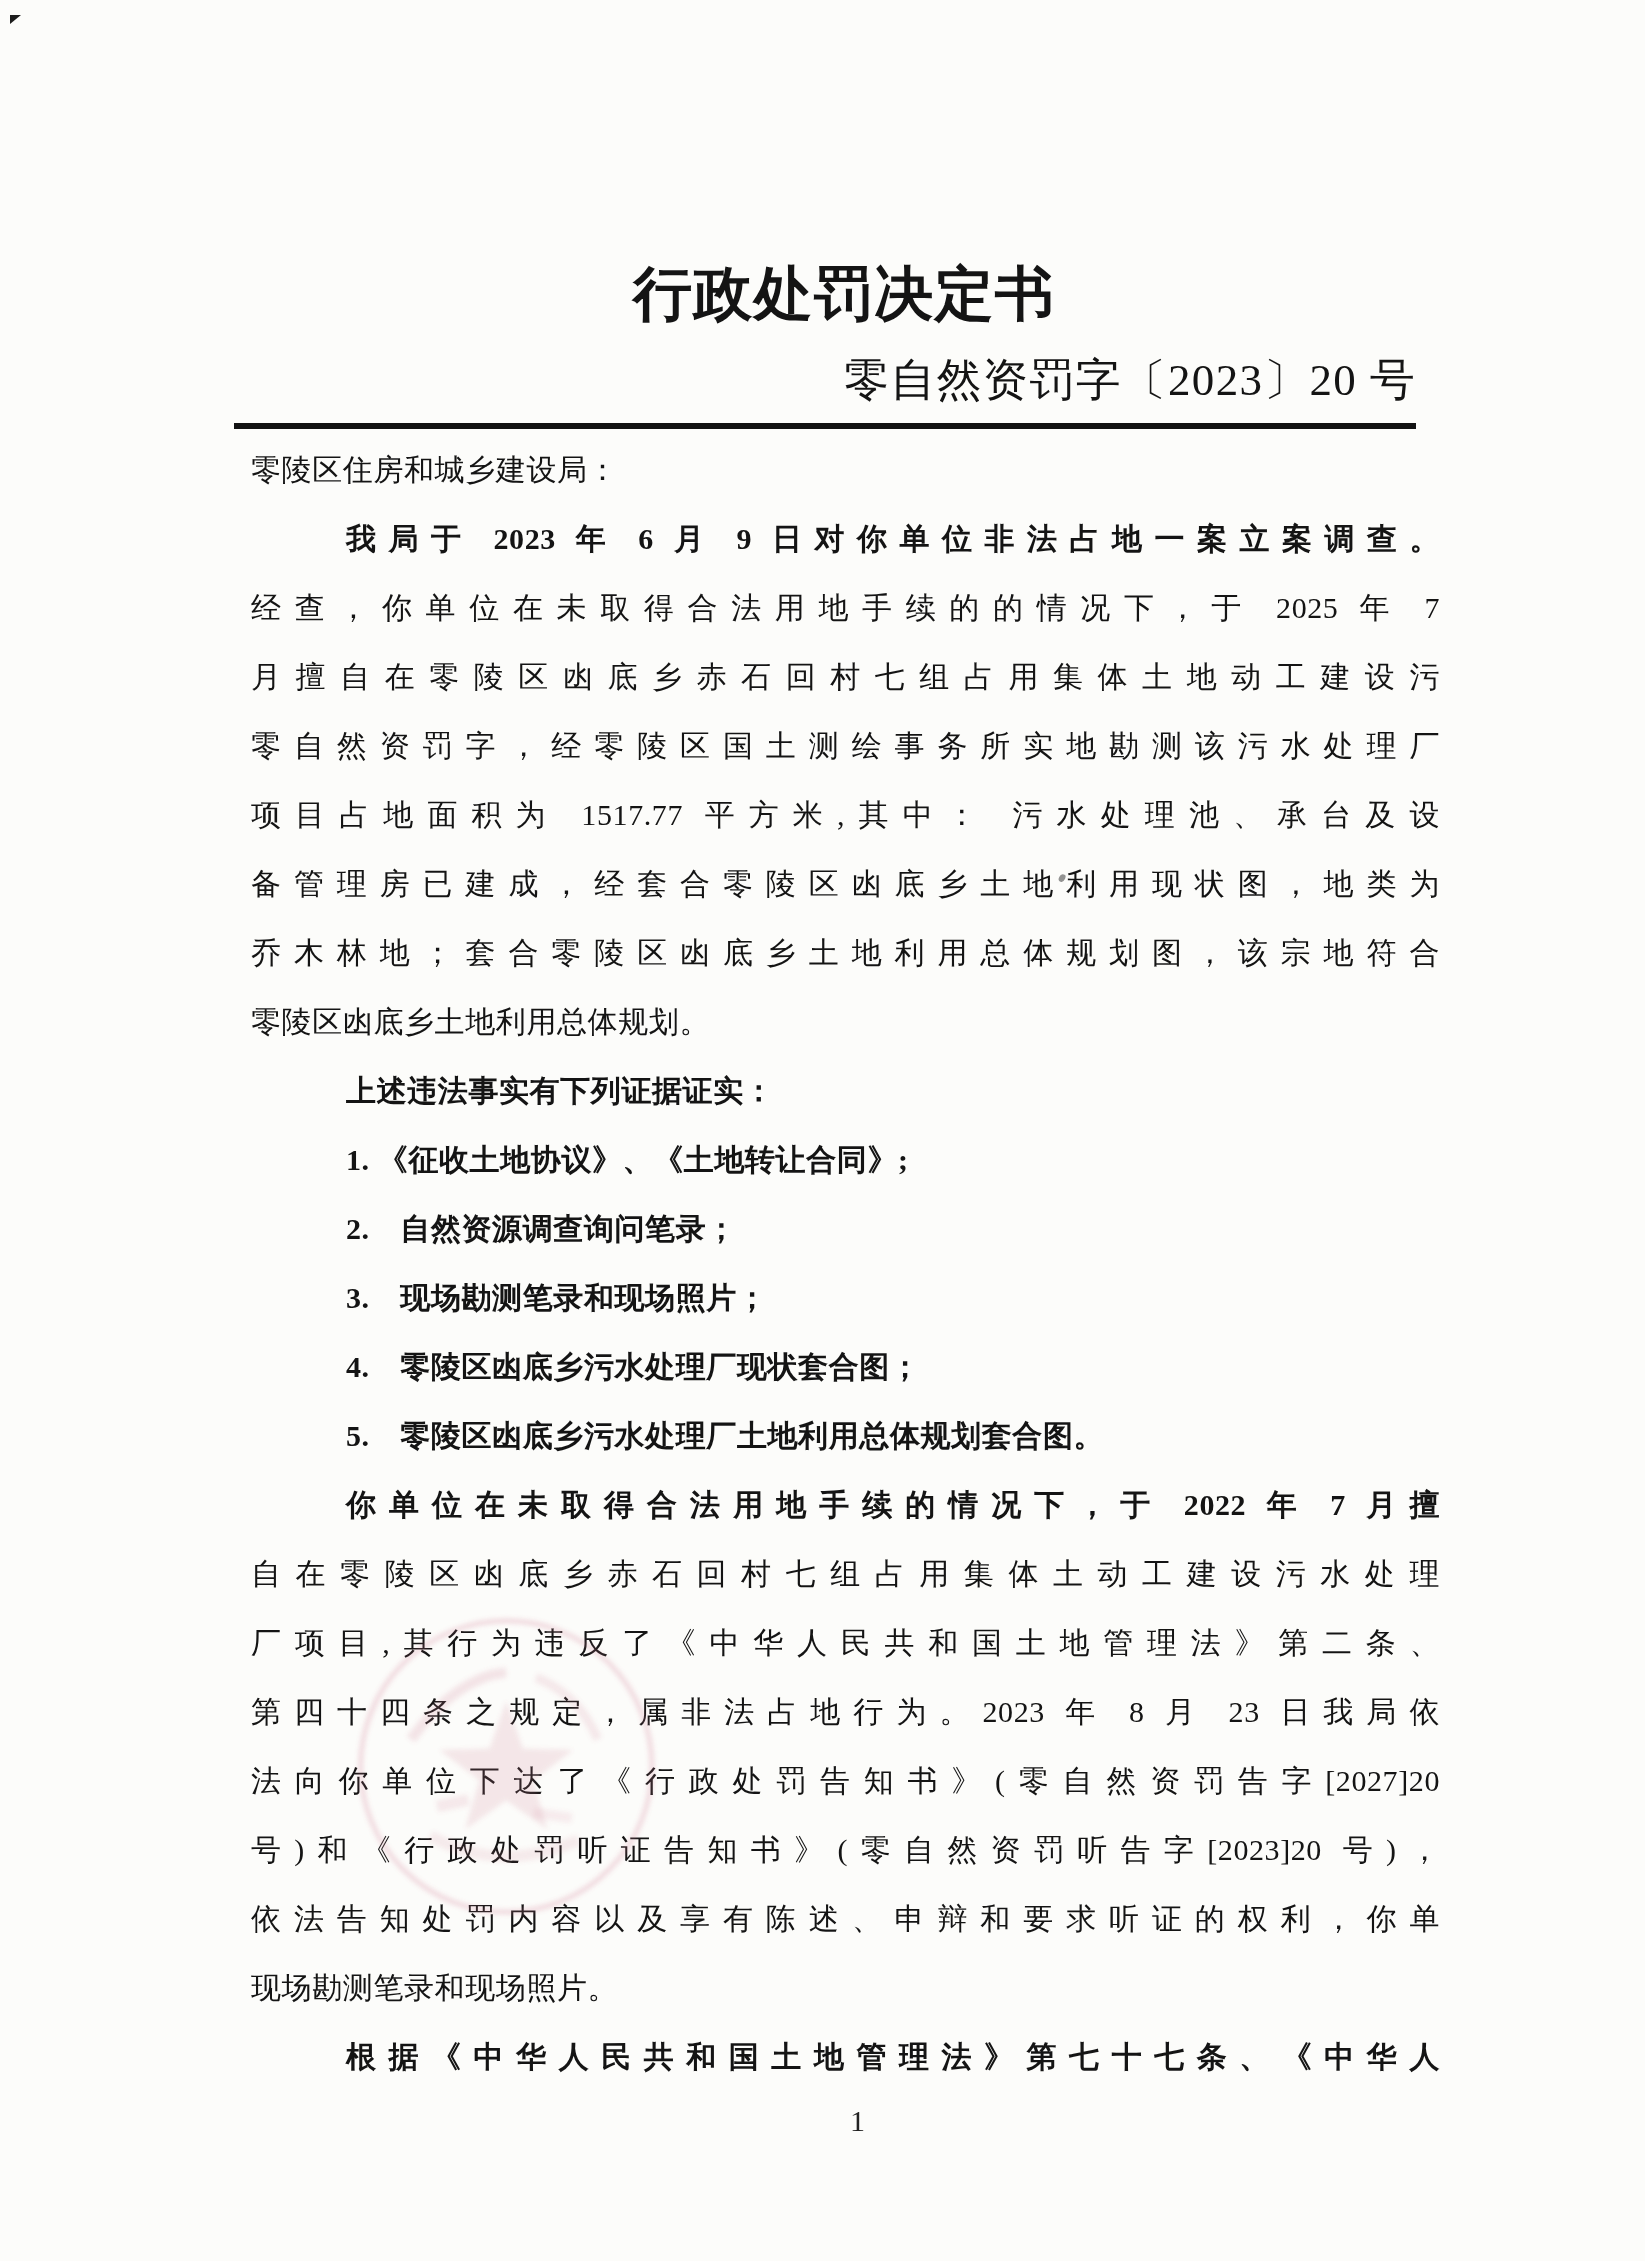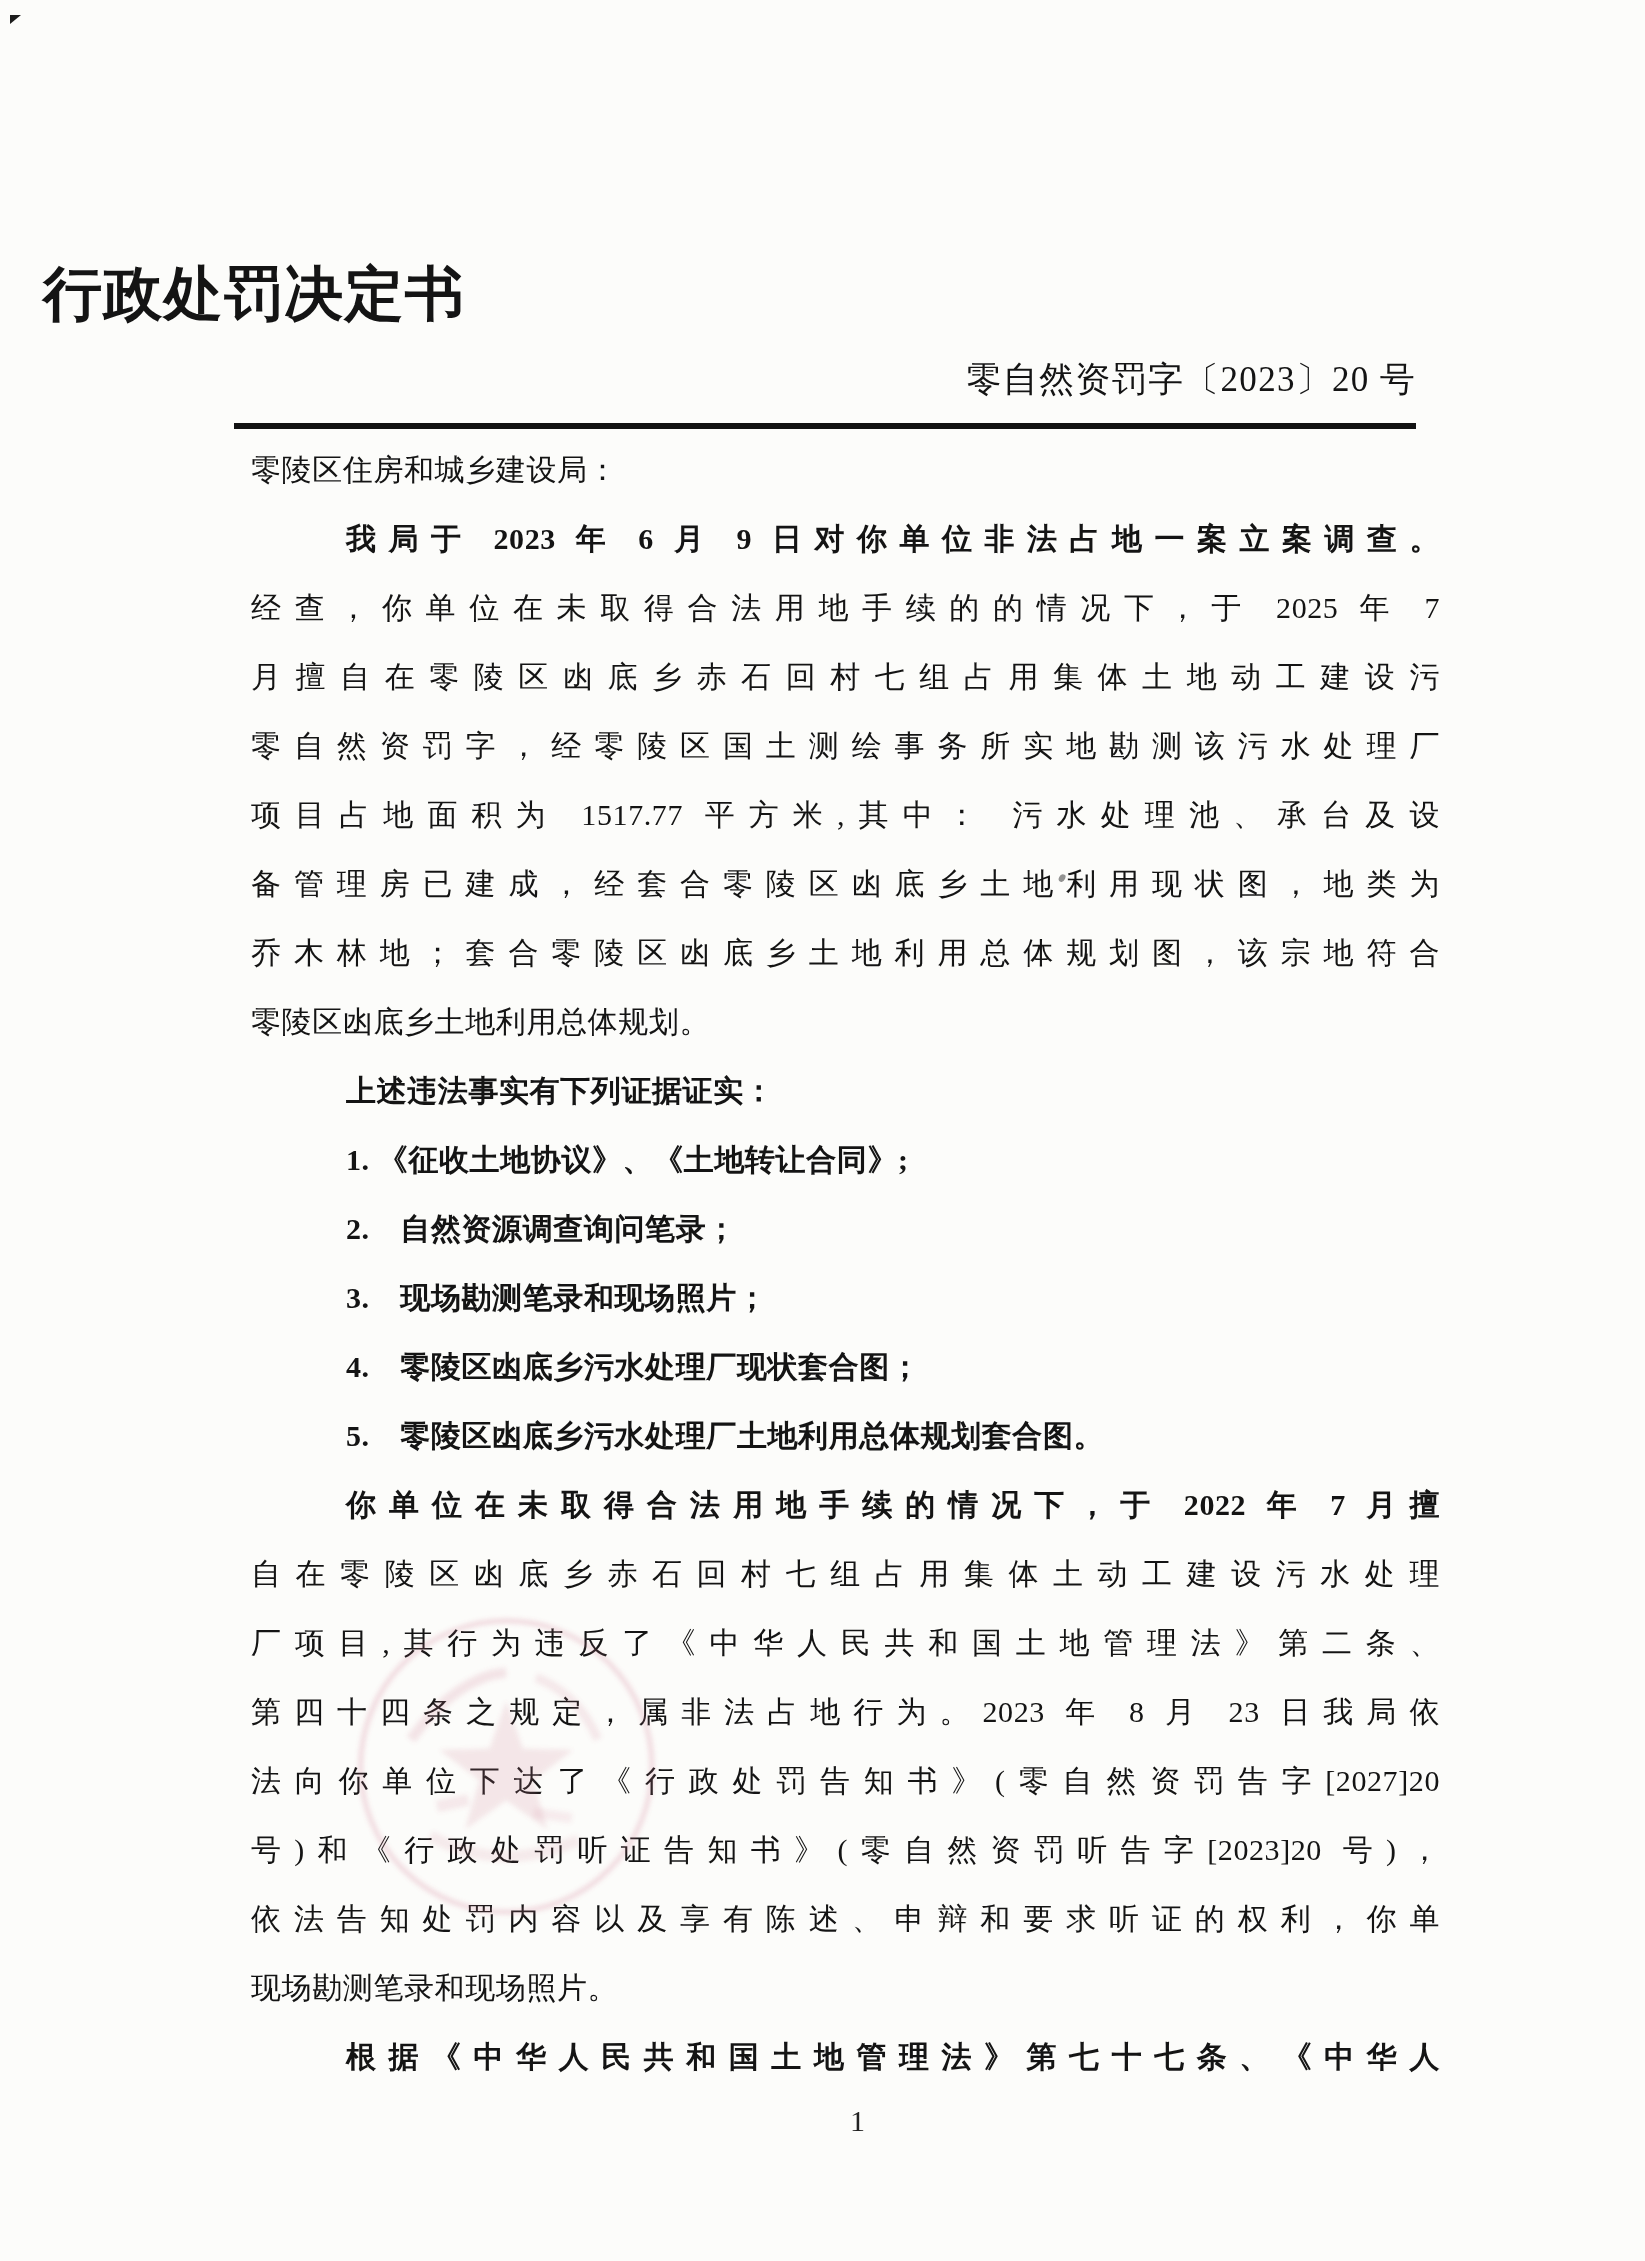--- a/index.html
+++ b/index.html
@@ -12,28 +12,28 @@
     color:#141414;
   }
   .corner-artifact{
     position:absolute;left:9.7px;top:15px;
     width:0;height:0;
     border-top:9.7px solid #1c1c1c;
     border-right:11px solid transparent;
   }
   .doc-title{
     position:absolute;top:252px;left:0;width:100%;
-    text-align:left;text-indent:43px;
+    text-align:center;text-indent:43px;
     font-size:59px;line-height:84px;font-weight:700;
     letter-spacing:1.3px;
     font-family:"Liberation Serif", serif;
   }
   .doc-number{
     position:absolute;top:354px;right:229px;
-    font-size:35px;line-height:52px;
+    font-size:45px;line-height:52px;
     letter-spacing:1.3px;
   }
   .header-rule{
     position:absolute;left:234px;top:423px;
     width:1182px;height:5.8px;
     background:#121212;
   }
   .doc-body{
     position:absolute;left:251px;top:435px;width:1189px;
   }

